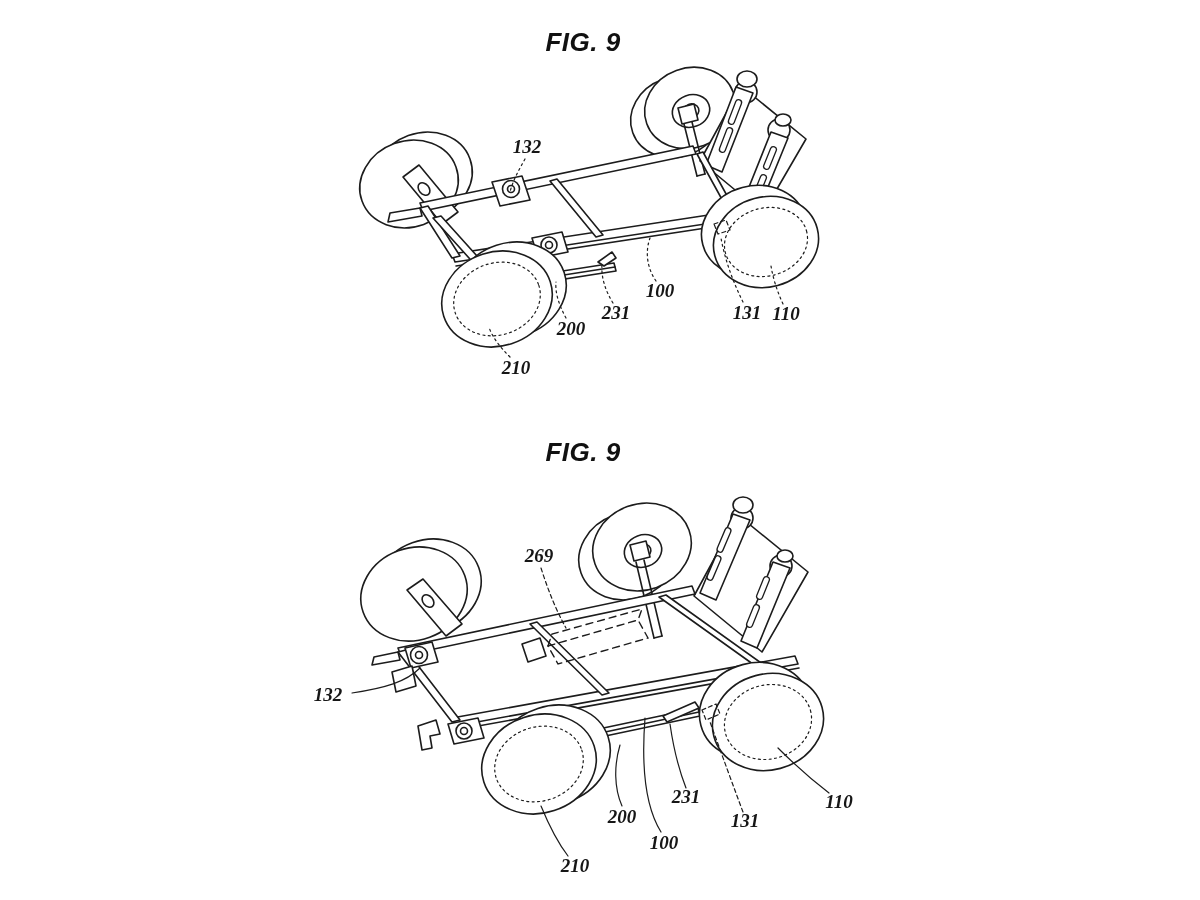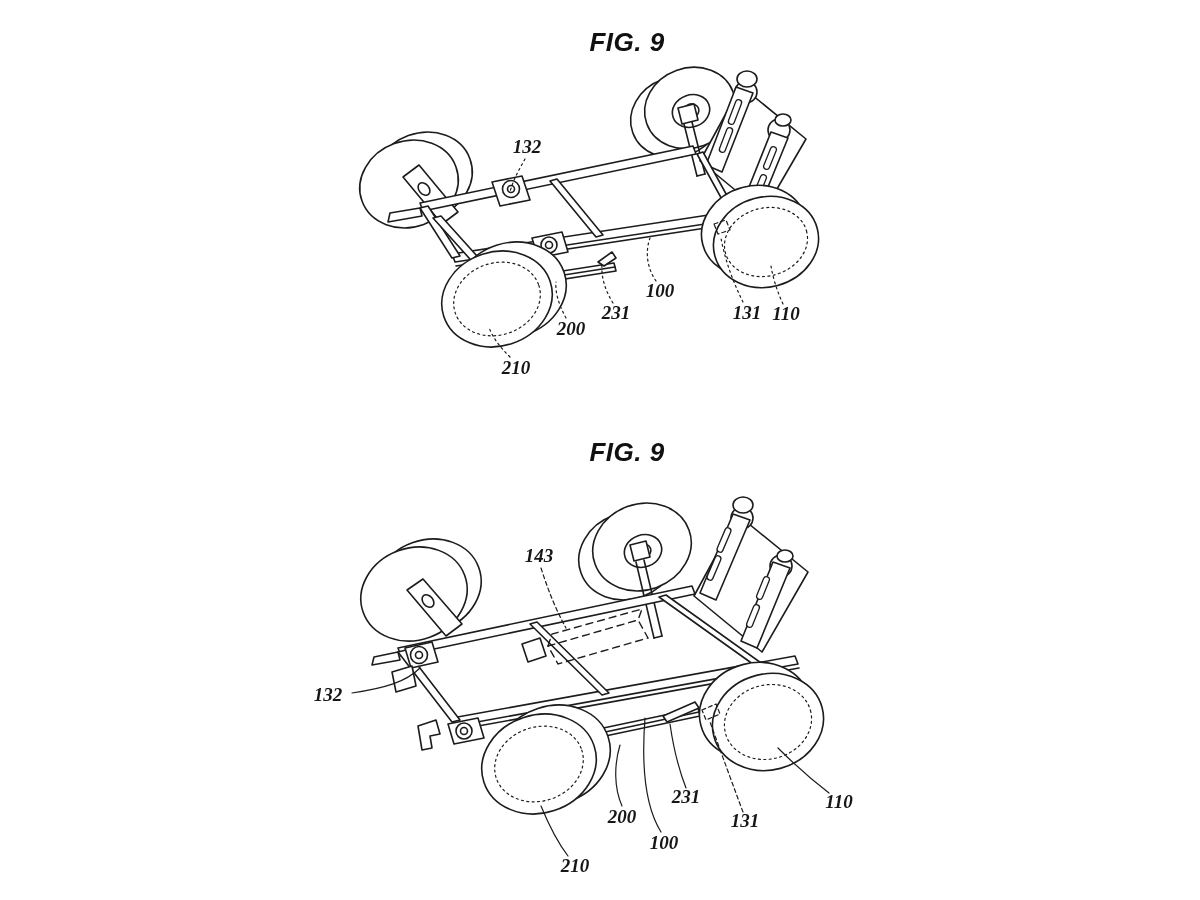--- a/index.html
+++ b/index.html
@@ -1,21 +1,21 @@
 <!DOCTYPE html>
 <html><head>
 <meta charset="utf-8">
 <style>
   html,body{margin:0;padding:0;background:#ffffff;}
   body{width:1200px;height:900px;position:relative;overflow:hidden;
        font-family:"Liberation Sans",sans-serif;}
   svg{position:absolute;left:0;top:0;}
   .fig-title{position:absolute;transform:translate(-50%,-50%);
     font-family:"Liberation Sans",sans-serif;font-weight:bold;font-style:italic;
-    font-size:26px;color:#111;letter-spacing:0.5px;white-space:nowrap;margin-left:44px;}
+    font-size:26px;color:#111;letter-spacing:0.5px;white-space:nowrap;}
   .ref-label{position:absolute;transform:translate(-50%,-50%);
     font-family:"Liberation Serif",serif;font-style:italic;font-weight:700;
     font-size:19px;color:#161616;white-space:nowrap;}
   .ln{fill:none;stroke:#1c1c1c;stroke-width:1.6;stroke-linecap:round;stroke-linejoin:round;}
   .fw{fill:#ffffff;stroke:#1c1c1c;stroke-width:1.6;stroke-linejoin:round;}
   .slot{fill:#ffffff;stroke:#1c1c1c;stroke-width:1.3;}
   .dotln{fill:none;stroke:#1c1c1c;stroke-width:1.2;stroke-dasharray:2 3.4;stroke-linecap:round;}
   .hidln{fill:none;stroke:#1c1c1c;stroke-width:1.4;stroke-dasharray:7 5;stroke-linecap:round;}
   .hidln2{fill:none;stroke:#1c1c1c;stroke-width:1.2;stroke-dasharray:4 3;stroke-linecap:round;}
   .leader{fill:none;stroke:#1c1c1c;stroke-width:1.2;stroke-linecap:round;}
@@ -228,20 +228,20 @@
 <div class="fig-title" style="left:583px;top:452px">FIG. 9</div>
 
 <div class="ref-label" style="left:527px;top:147px">132</div>
 <div class="ref-label" style="left:660px;top:291px">100</div>
 <div class="ref-label" style="left:616px;top:313px">231</div>
 <div class="ref-label" style="left:571px;top:329px">200</div>
 <div class="ref-label" style="left:747px;top:313px">131</div>
 <div class="ref-label" style="left:786px;top:314px">110</div>
 <div class="ref-label" style="left:516px;top:368px">210</div>
 
-<div class="ref-label" style="left:539px;top:556px">143</div>
+<div class="ref-label" style="left:539px;top:556px">269</div>
 <div class="ref-label" style="left:328px;top:695px">132</div>
 <div class="ref-label" style="left:622px;top:817px">200</div>
 <div class="ref-label" style="left:664px;top:843px">100</div>
 <div class="ref-label" style="left:686px;top:797px">231</div>
 <div class="ref-label" style="left:745px;top:821px">131</div>
 <div class="ref-label" style="left:839px;top:802px">110</div>
 <div class="ref-label" style="left:575px;top:866px">210</div>
 
 </body></html>

